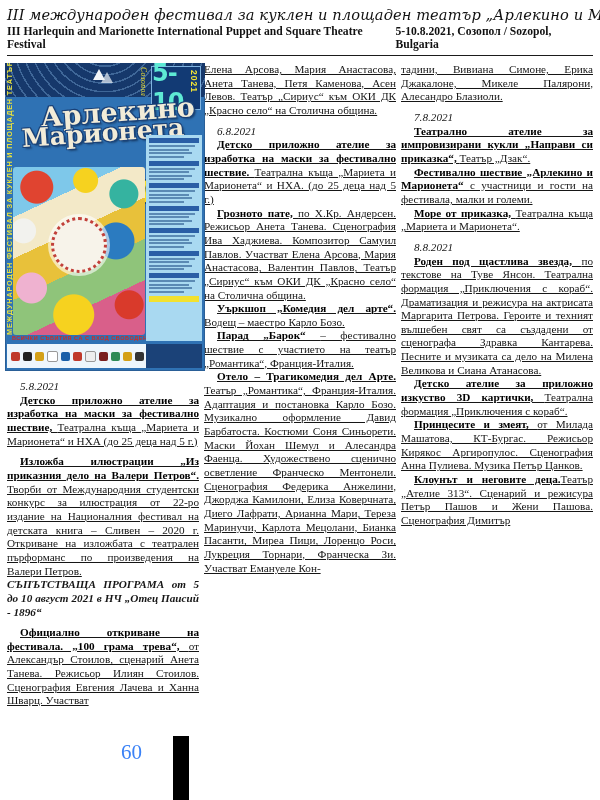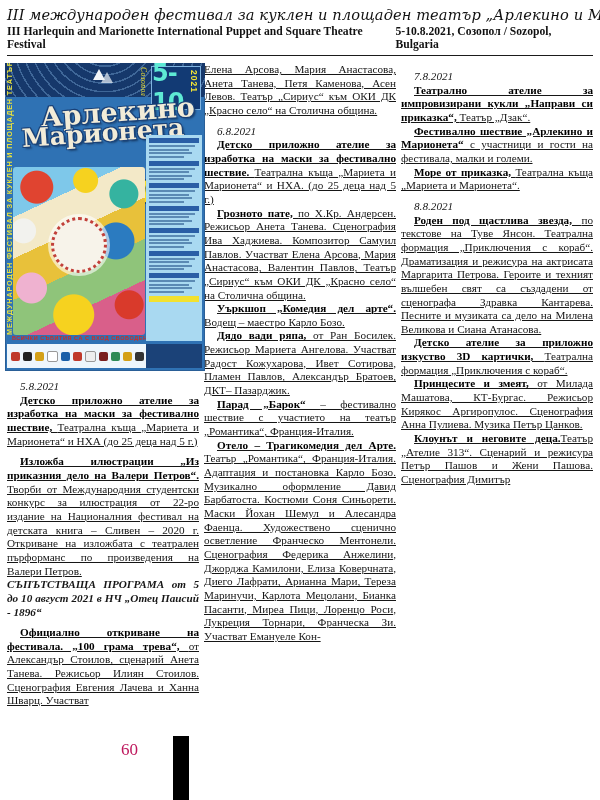--- a/index.html
+++ b/index.html
@@ -126,21 +126,21 @@
     position:absolute;left:2px;top:281px;width:141px;height:24px;
     background:#eef6fc;display:flex;align-items:center;gap:3px;padding:0 4px;
     box-sizing:border-box;
   }
   .chip{width:9px;height:9px;border-radius:2px;flex:0 0 auto;}
 
   .col1-text{margin-top:9px;}
 
   
   .page-number{
-    position:absolute;left:121px;top:740px;font-size:17px;color:#be185d;
+    position:absolute;left:121px;top:740px;font-size:21px;color:#3b82f6;
     font-family:"Liberation Serif", serif;
   }
   .print-bar{position:absolute;left:173px;top:736px;width:16px;height:64px;background:#000;}
 </style>
 </head>
 <body>
 
 <div class="page">
 
   <div class="hdr">
@@ -250,26 +250,26 @@
           <p class="para gap"><b>Официално откриване на фестивала. „100 грама трева“, </b>от Александър Стоилов, сценарий Анета Танева. Режисьор Илиян Стоилов. Сценография Евгения Лачева и Ханна Шварц. Участват</p>
         </div>
     </div>
 
     <div class="col">
         <p class="para noindent">Елена Арсова, Мария Анастасова, Анета Танева, Петя Каменова, Асен Левов. Театър „Сириус“ към ОКИ ДК „Красно село“ на Столична община.</p>
         <p class="date gap">6.8.2021</p>
         <p class="para"><b>Детско приложно ателие за изработка на маски за фестивално шествие. </b>Театрална къща „Мариета и Марионета“ и НХА. (до 25 деца над 5 г.)</p>
         <p class="para"><b>Грозното пате, </b>по Х.Кр. Андерсен. Режисьор Анета Танева. Сценография Ива Хаджиева. Композитор Самуил Павлов. Участват Елена Арсова, Мария Анастасова, Валентин Павлов, Театър „Сириус“ към ОКИ ДК „Красно село“ на Столична община.</p>
         <p class="para"><b>Уъркшоп „Комедия дел арте“. </b>Водещ – маестро Карло Бозо.</p>
-        <p class="para"><b>Дядо вади ряпа, </b>от Ран Босилек. Режисьор Мариета Ангелова. Участват Радост Кожухарова, Ивет Сотирова, Пламен Павлов, Александър Братоев, ДКТ– Пазарджик.</p>
         <p class="para"><b>Парад „Барок“ </b>– фестивално шествие с участието на театър „Романтика“, Франция-Италия.</p>
         <p class="para"><b>Отело – Трагикомедия дел Арте. </b>Театър „Романтика“, Франция-Италия. Адаптация и постановка Карло Бозо. Музикално оформление Давид Барбатоста. Костюми Соня Синьорети. Маски Йохан Шемул и Алесандра Фаенца. Художествено сценично осветление Франческо Ментонели. Сценография Федерика Анжелини, Джорджа Камилони, Елиза Коверчната, Диего Лафрати, Арианна Мари, Тереза Маринучи, Карлота Мецолани, Бианка Пасанти, Миреа Пици, Лоренцо Роси, Лукреция Торнари, Франческа Зи. Участват Емануеле Кон-</p>
       </div>
 
     <div class="col">
+        <p class="para noindent">тадини, Вивиана Симоне, Ерика Джакалоне, Микеле Палярони, Алесандро Блазиоли.</p>
         <p class="date gap">7.8.2021</p>
         <p class="para"><b>Театрално ателие за импровизирани кукли „Направи си приказка“, </b>Театър „Дзак“.</p>
         <p class="para"><b>Фестивално шествие „Арлекино и Марионета“ </b>с участници и гости на фестивала, малки и големи.</p>
         <p class="para"><b>Море от приказка, </b>Театрална къща „Мариета и Марионета“.</p>
         <p class="date gap">8.8.2021</p>
         <p class="para"><b>Роден под щастлива звезда, </b>по текстове на Туве Янсон. Театрална формация „Приключения с кораб“. Драматизация и режисура на актрисата Маргарита Петрова. Героите и техният вълшебен свят са създадени от сценографа Здравка Кантарева. Песните и музиката са дело на Милена Великова и Сиана Атанасова.</p>
         <p class="para"><b>Детско ателие за приложно изкуство 3D картички, </b>Театрална формация „Приключения с кораб“.</p>
         <p class="para"><b>Принцесите и змеят, </b>от Милада Машатова, КТ-Бургас. Режисьор Кирякос Аргиропулос. Сценография Анна Пулиева. Музика Петър Цанков.</p>
         <p class="para"><b>Клоунът и неговите деца.</b>Театър „Ателие 313“. Сценарий и режисура Петър Пашов и Жени Пашова. Сценография Димитър</p>
       </div>

